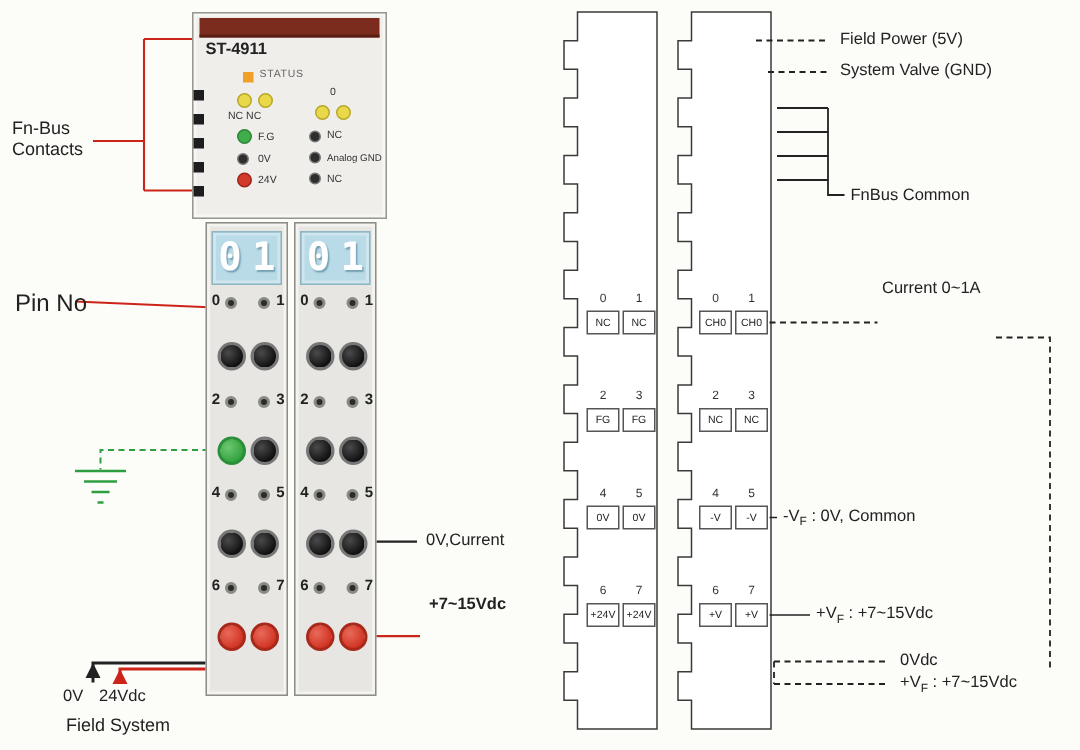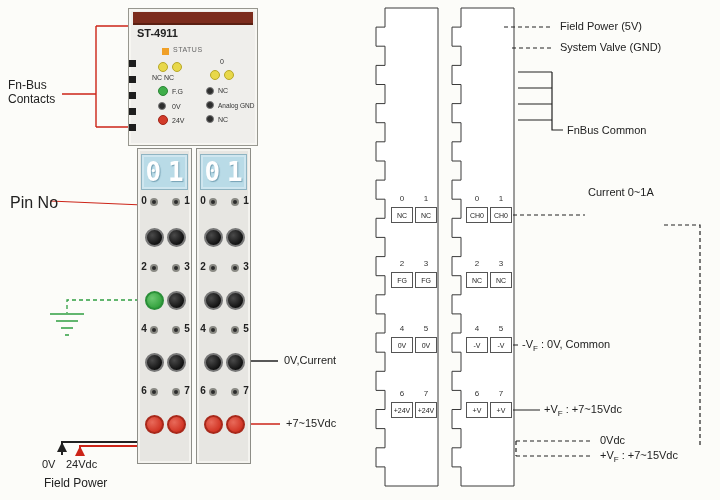--- a/index.html
+++ b/index.html
@@ -102,24 +102,24 @@
 
     <path class="wk dash" stroke-width="1.2" marker-end="url(#aB)" d="M516,441 H592"></path>
     <path class="wk dash" stroke-width="1.2" d="M516,441 V456"></path>
     <path class="wk dash" stroke-width="1.2" marker-end="url(#aB)" d="M516,456 H592"></path>
   </svg>
 
   <div class="lbl" style="left:8px;top:78px;font-size:12px;">Fn-Bus</div>
   <div class="lbl" style="left:8px;top:92px;font-size:12px;">Contacts</div>
   <div class="lbl" style="left:10px;top:194px;font-size:16px;">Pin No</div>
   <div class="lbl" style="left:284px;top:354px;font-size:11px;">0V,Current</div>
-  <div class="lbl" style="left:286px;top:417px;font-size:11px;">+7~15Vdc</div>
+  <div class="lbl" style="left:286px;top:397px;font-size:11px;font-weight:bold;">+7~15Vdc</div>
   <div class="lbl" style="left:42px;top:458px;font-size:11px;">0V</div>
   <div class="lbl" style="left:66px;top:458px;font-size:11px;">24Vdc</div>
-  <div class="lbl" style="left:44px;top:476px;font-size:12px;">Field Power</div>
+  <div class="lbl" style="left:44px;top:476px;font-size:12px;">Field System</div>
 
   <div class="module-top"></div>
   <div class="top-bar"></div>
   <div class="module-title">ST-4911</div>
   <div class="status-led"></div>
   <div class="status-label">STATUS</div>
 
   <div class="cpin" style="top:60px;"></div>
   <div class="cpin" style="top:76px;"></div>
   <div class="cpin" style="top:92px;"></div>

